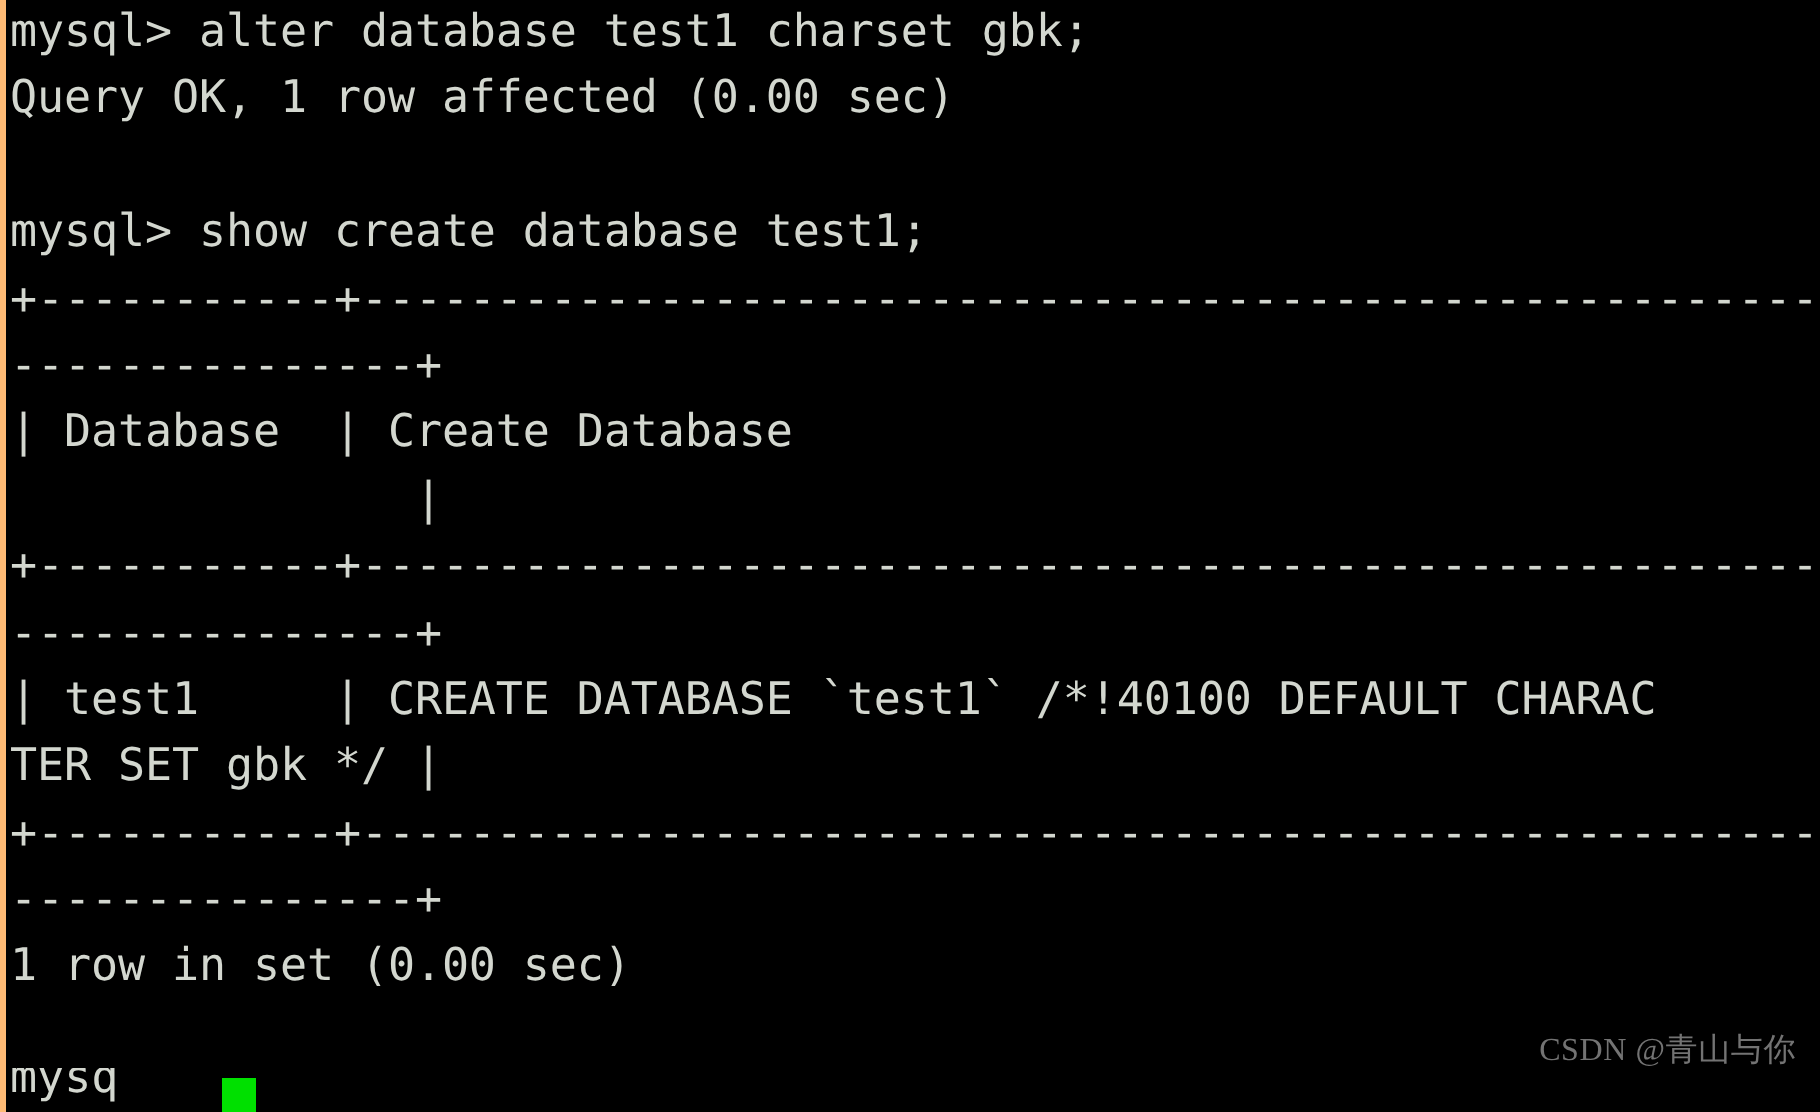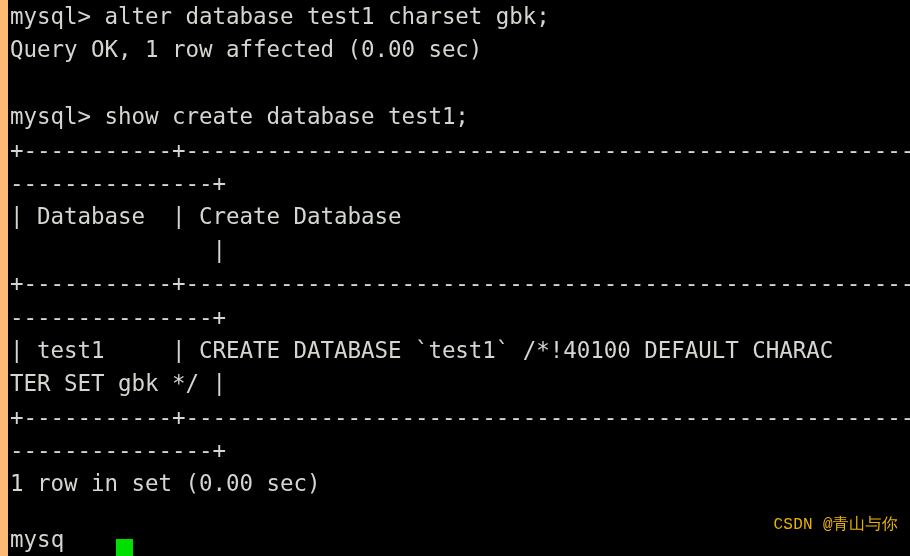--- a/index.html
+++ b/index.html
@@ -6,21 +6,21 @@
     margin: 0;
     padding: 0;
     background: #000000;
   }
   #terminal {
     position: relative;
     width: 910px;
     height: 556px;
     background: #000000;
     overflow: hidden;
-    border-left: 8px solid #fdba74;
+    border-left: 3px solid #fdba74;
     box-sizing: border-box;
     font-family: "DejaVu Sans Mono", "Liberation Mono", monospace;
     font-size: 22.5px;
     line-height: 33.4px;
     padding-left: 48px;
   }
   #lines {
     position: absolute;
     top: 0;
     left: 2px;
@@ -62,22 +62,22 @@
     left: 108px;
     top: 539px;
     width: 17px;
     height: 17px;
     background: #00e000;
   }
   #watermark {
     position: absolute;
     right: 12px;
     bottom: 14px;
-    color: #eab308;
-    font-family: Liberation Mono, monospace;
+    color: #737373;
+    font-family: Liberation Serif, serif;
     font-size: 16px;
     letter-spacing: 0.3px;
     user-select: none;
   }
 </style>
 </head>
 <body>
 
 <div id="terminal">
 

